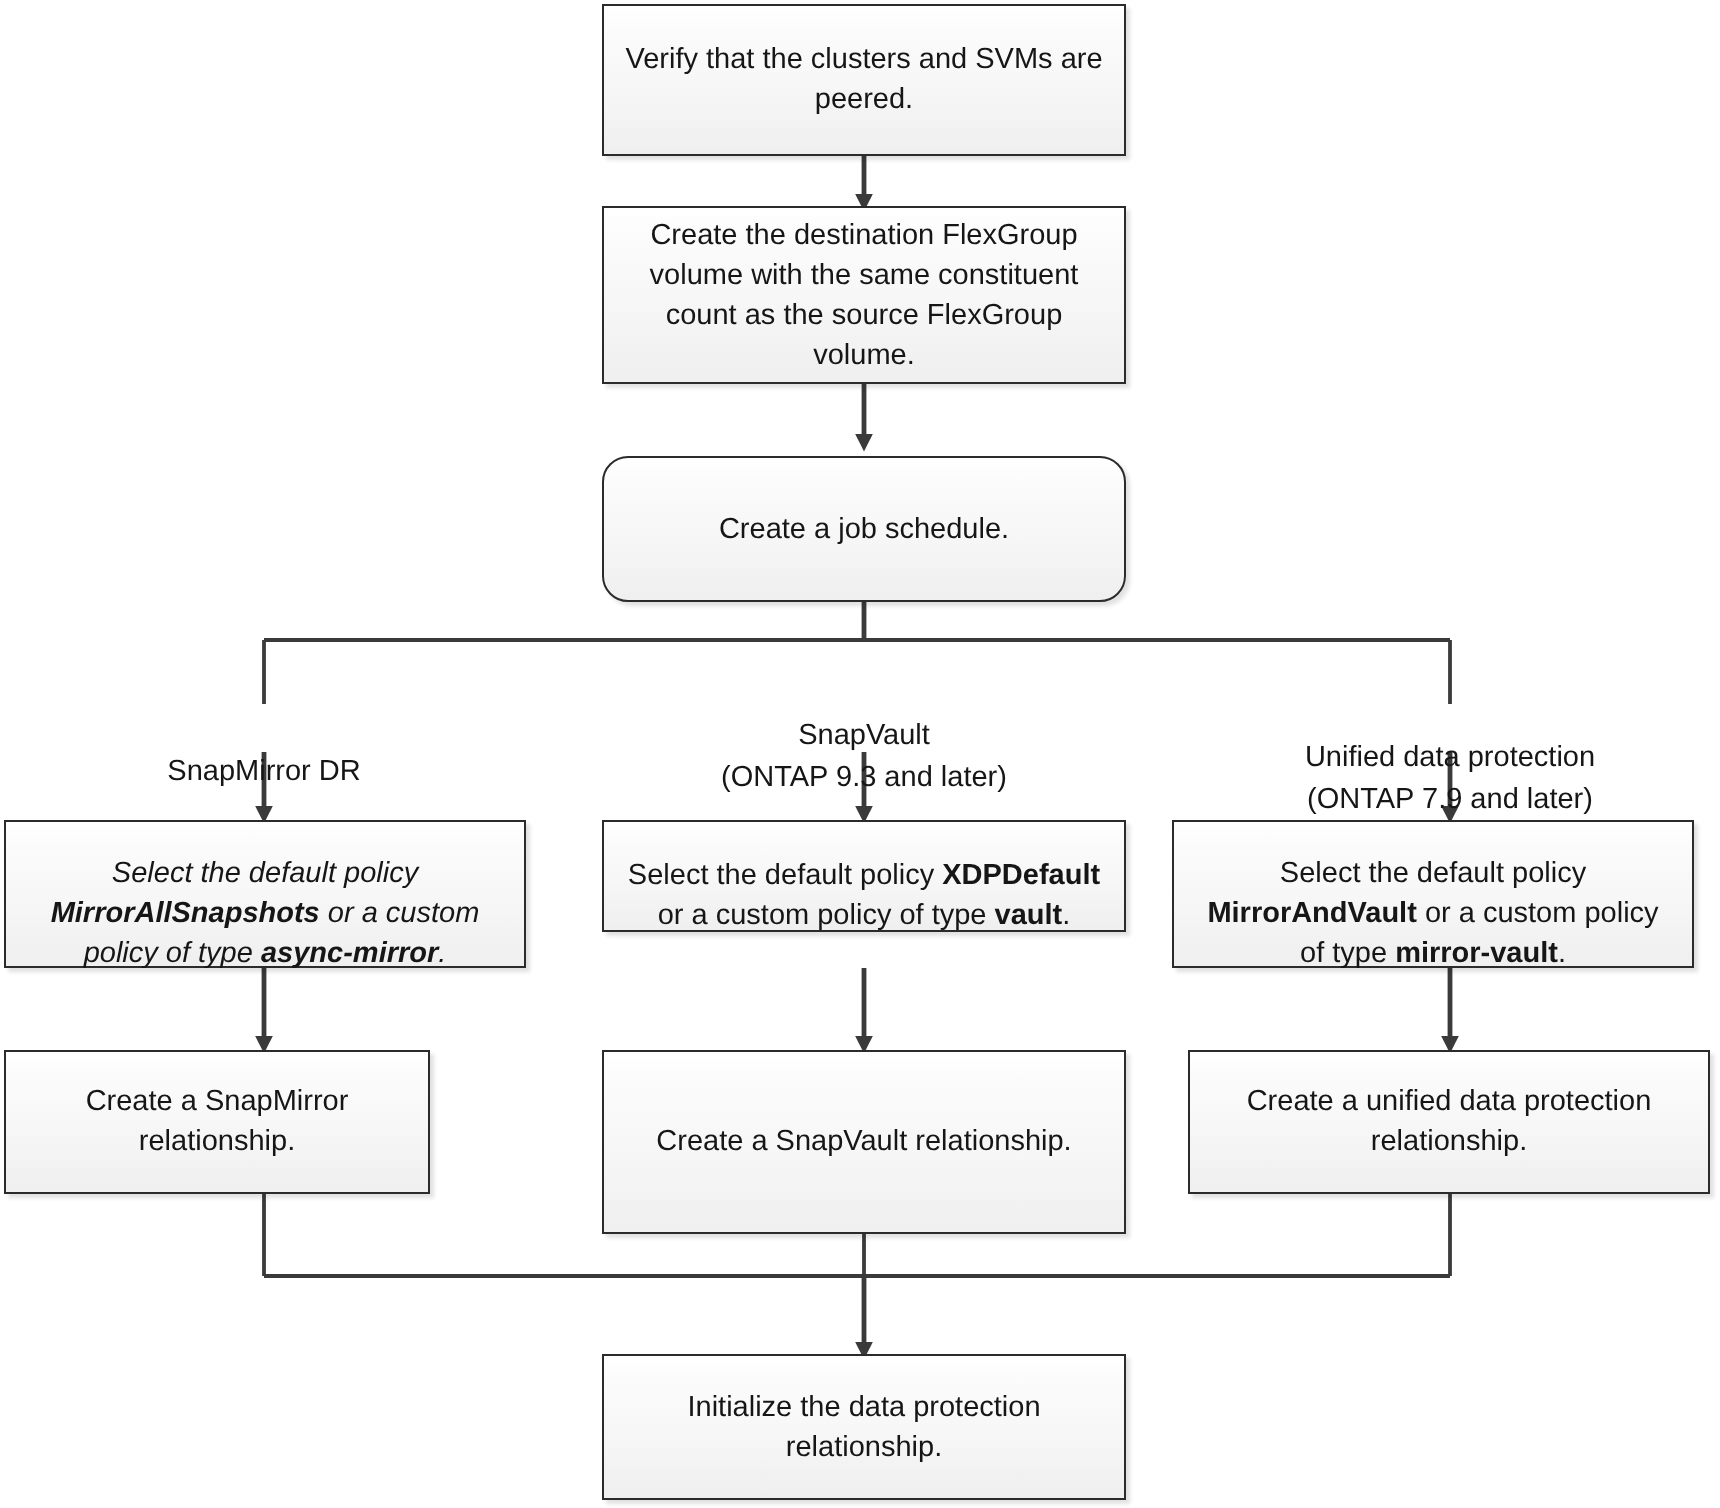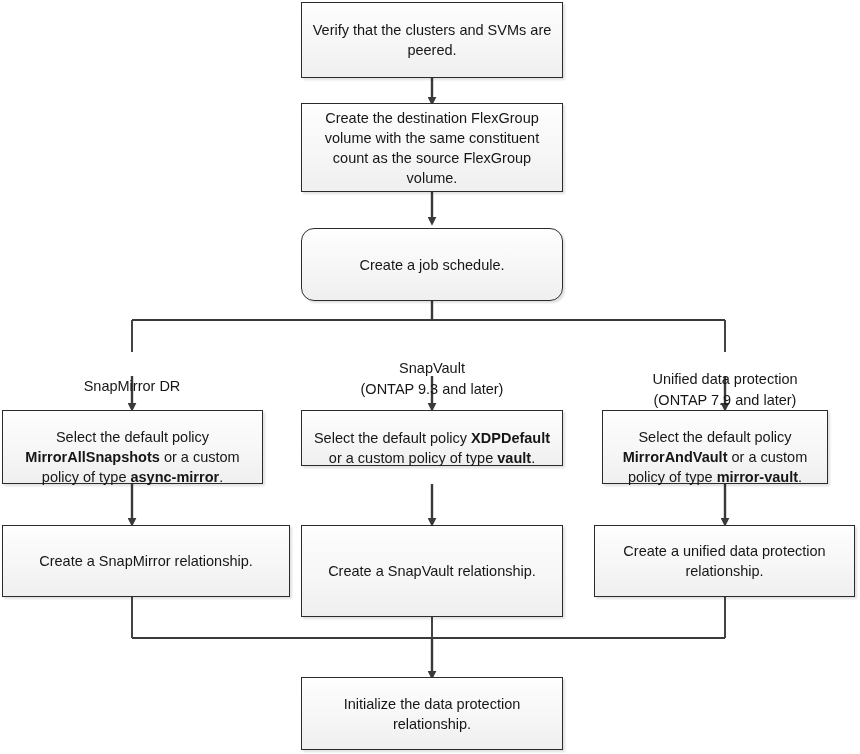--- a/index.html
+++ b/index.html
@@ -124,39 +124,39 @@
   <div class="branch-label" style="left:332px; top:338px; width:200px;">
     <span>SnapVault
 (ONTAP 9.3 and later)</span>
   </div>
 
   <div class="branch-label" style="left:615px; top:349px; width:220px;">
     <span>Unified data protection
 (ONTAP 7.9 and later)</span>
   </div>
 
-  <div class="node" style="left:2px; top:410px; width:261px; height:74px;">
+  <div class="node" style="left:2px; top:410px; width:261px; height:74px;font-style:italic;">
     <span class="txt">
       <span>Select the default policy </span><b>MirrorAllSnapshots</b><span> or a custom policy  of type </span><b>async-mirror</b><span>.</span>
     </span>
   </div>
 
   <div class="node" style="left:301px; top:410px; width:262px; height:56px;">
     <span class="txt">
       <span>Select the default policy </span><b>XDPDefault</b><span> or a custom policy  of type </span><b>vault</b><span>.</span>
     </span>
   </div>
 
-  <div class="node" style="left:602px; top:410px; width:226px; height:74px;">
+  <div class="node" style="left:586px; top:410px; width:261px; height:74px;">
     <span class="txt">
       <span>Select the default policy </span><b>MirrorAndVault</b><span> or a custom policy of type </span><b>mirror-vault</b><span>.</span>
     </span>
   </div>
 
-  <div class="node" style="left:2px; top:525px; width:288px; height:72px;">
+  <div class="node" style="left:2px; top:525px; width:213px; height:72px;">
     <span class="txt">Create a SnapMirror relationship.</span>
   </div>
 
   <div class="node" style="left:301px; top:525px; width:262px; height:92px;">
     <span class="txt">Create a SnapVault relationship.</span>
   </div>
 
   <div class="node" style="left:594px; top:525px; width:261px; height:72px;justify-content:center;">
     <span class="txt">Create a unified data protection relationship.</span>
   </div>

